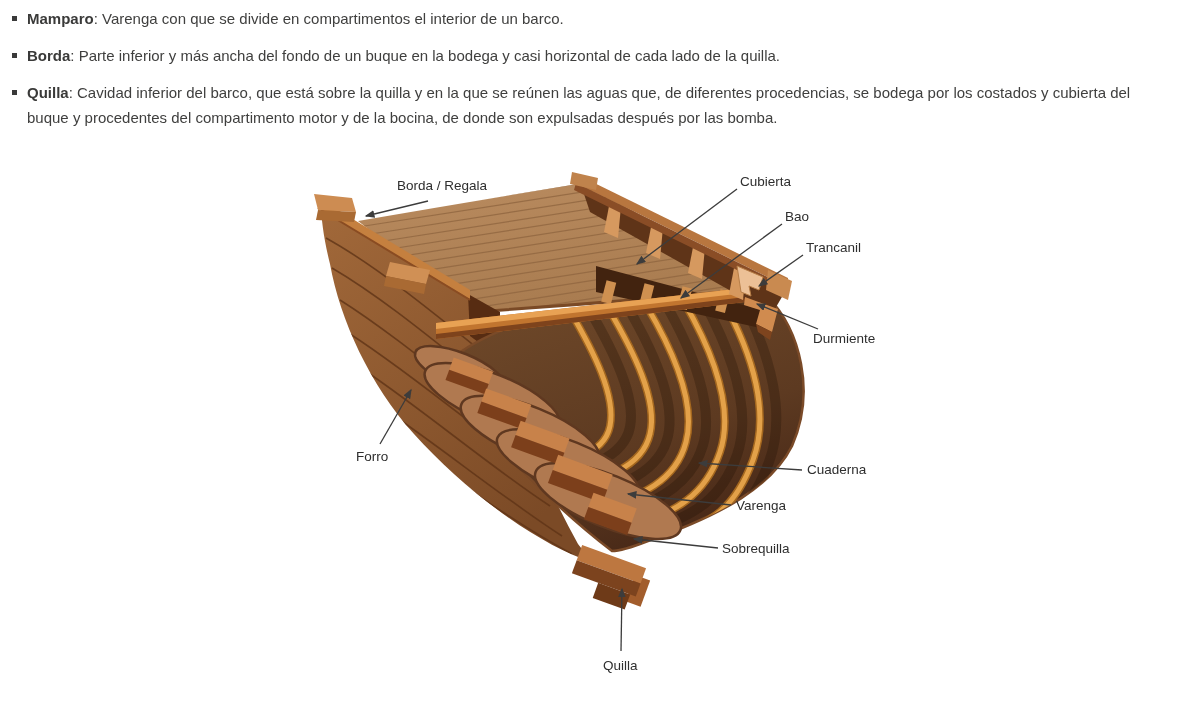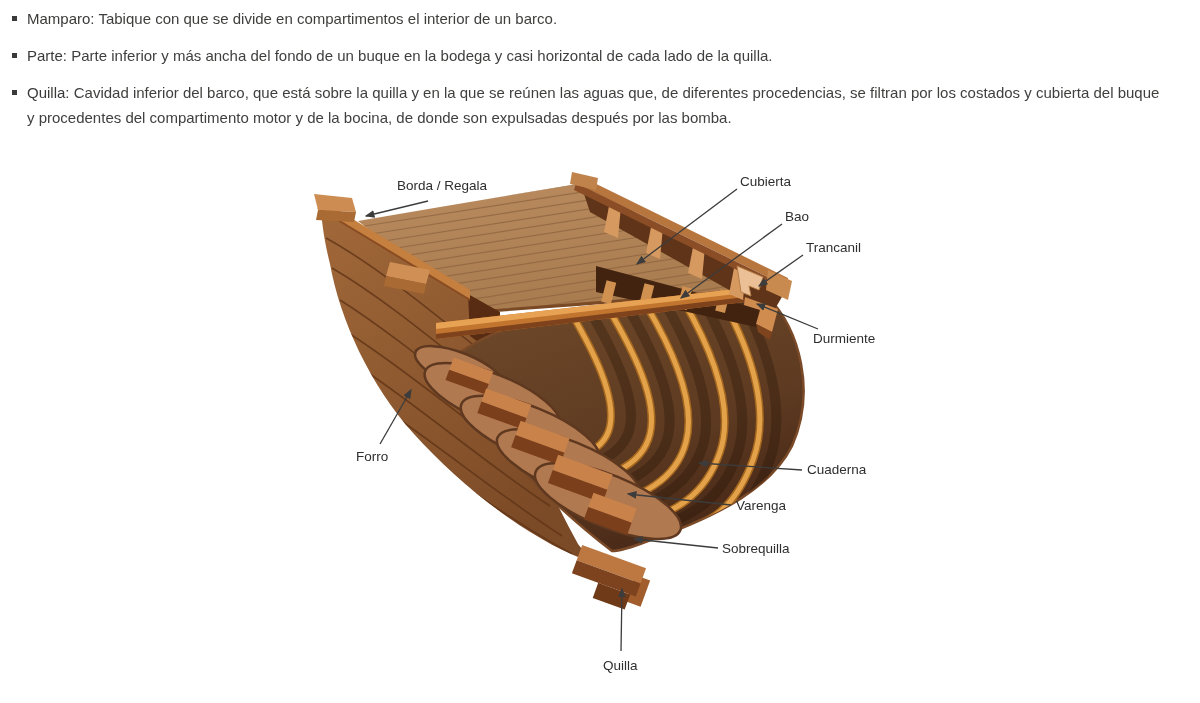--- a/index.html
+++ b/index.html
@@ -2,21 +2,21 @@
 <html><head>
 <meta charset="utf-8">
 <style>
   html,body{margin:0;padding:0;background:#ffffff;width:1200px;height:703px;
     font-family:"Liberation Sans",sans-serif;overflow:hidden;position:relative;}
   .defs-block{position:absolute;left:0;top:0;width:1178px;padding:6px 10px 0 10px;box-sizing:border-box;z-index:2;}
   ul.def-list{list-style:none;margin:0;padding:0;}
   ul.def-list li{position:relative;padding-left:17px;margin-bottom:12px;
     font-size:15px;line-height:25px;color:#3f3f3e;}
   ul.def-list li::before{content:"";position:absolute;left:2px;top:10px;width:5px;height:5px;background:#3a3a3a;}
-  ul.def-list .term{font-weight:normal;color:#3a3a39;}
+  ul.def-list .term{font-weight:bold;color:#3a3a39;}
   .diagram-svg{position:absolute;left:0;top:0;z-index:1;}
   svg text{font-family:"Liberation Sans",sans-serif;font-size:13.5px;fill:#2e2e2e;}
 </style>
 </head>
 <body>
 
 <svg class="diagram-svg" width="1200" height="703" viewBox="0 0 1200 703">
   <defs>
     <linearGradient id="wallGrad" x1="0" y1="0" x2="0.6" y2="1">
       <stop offset="0" stop-color="#a2693a"></stop>
@@ -220,22 +220,22 @@
     <text x="807" y="474">Cuaderna</text>
     <text x="736" y="510">Varenga</text>
     <text x="722" y="553">Sobrequilla</text>
     <text x="603" y="670">Quilla</text>
   </g>
 </svg>
 
 <div class="defs-block">
   <ul class="def-list">
     <li>
-      <span class="term">Mamparo</span><span>: </span><span>Tabique con que se divide en compartimentos el interior de un barco.</span>
+      <span class="term">Mamparo</span><span>: </span><span>Varenga con que se divide en compartimentos el interior de un barco.</span>
     </li>
     <li>
-      <span class="term">Parte</span><span>: </span><span>Parte inferior y más ancha del fondo de un buque en la bodega y casi horizontal de cada lado de la quilla.</span>
+      <span class="term">Borda</span><span>: </span><span>Parte inferior y más ancha del fondo de un buque en la bodega y casi horizontal de cada lado de la quilla.</span>
     </li>
     <li>
-      <span class="term">Quilla</span><span>: </span><span>Cavidad inferior del barco, que está sobre la quilla y en la que se reúnen las aguas que, de diferentes procedencias, se filtran por los costados y cubierta del buque y procedentes del compartimento motor y de la bocina, de donde son expulsadas después por las bomba.</span>
+      <span class="term">Quilla</span><span>: </span><span>Cavidad inferior del barco, que está sobre la quilla y en la que se reúnen las aguas que, de diferentes procedencias, se bodega por los costados y cubierta del buque y procedentes del compartimento motor y de la bocina, de donde son expulsadas después por las bomba.</span>
     </li>
   </ul>
 </div>
 
 </body></html>

